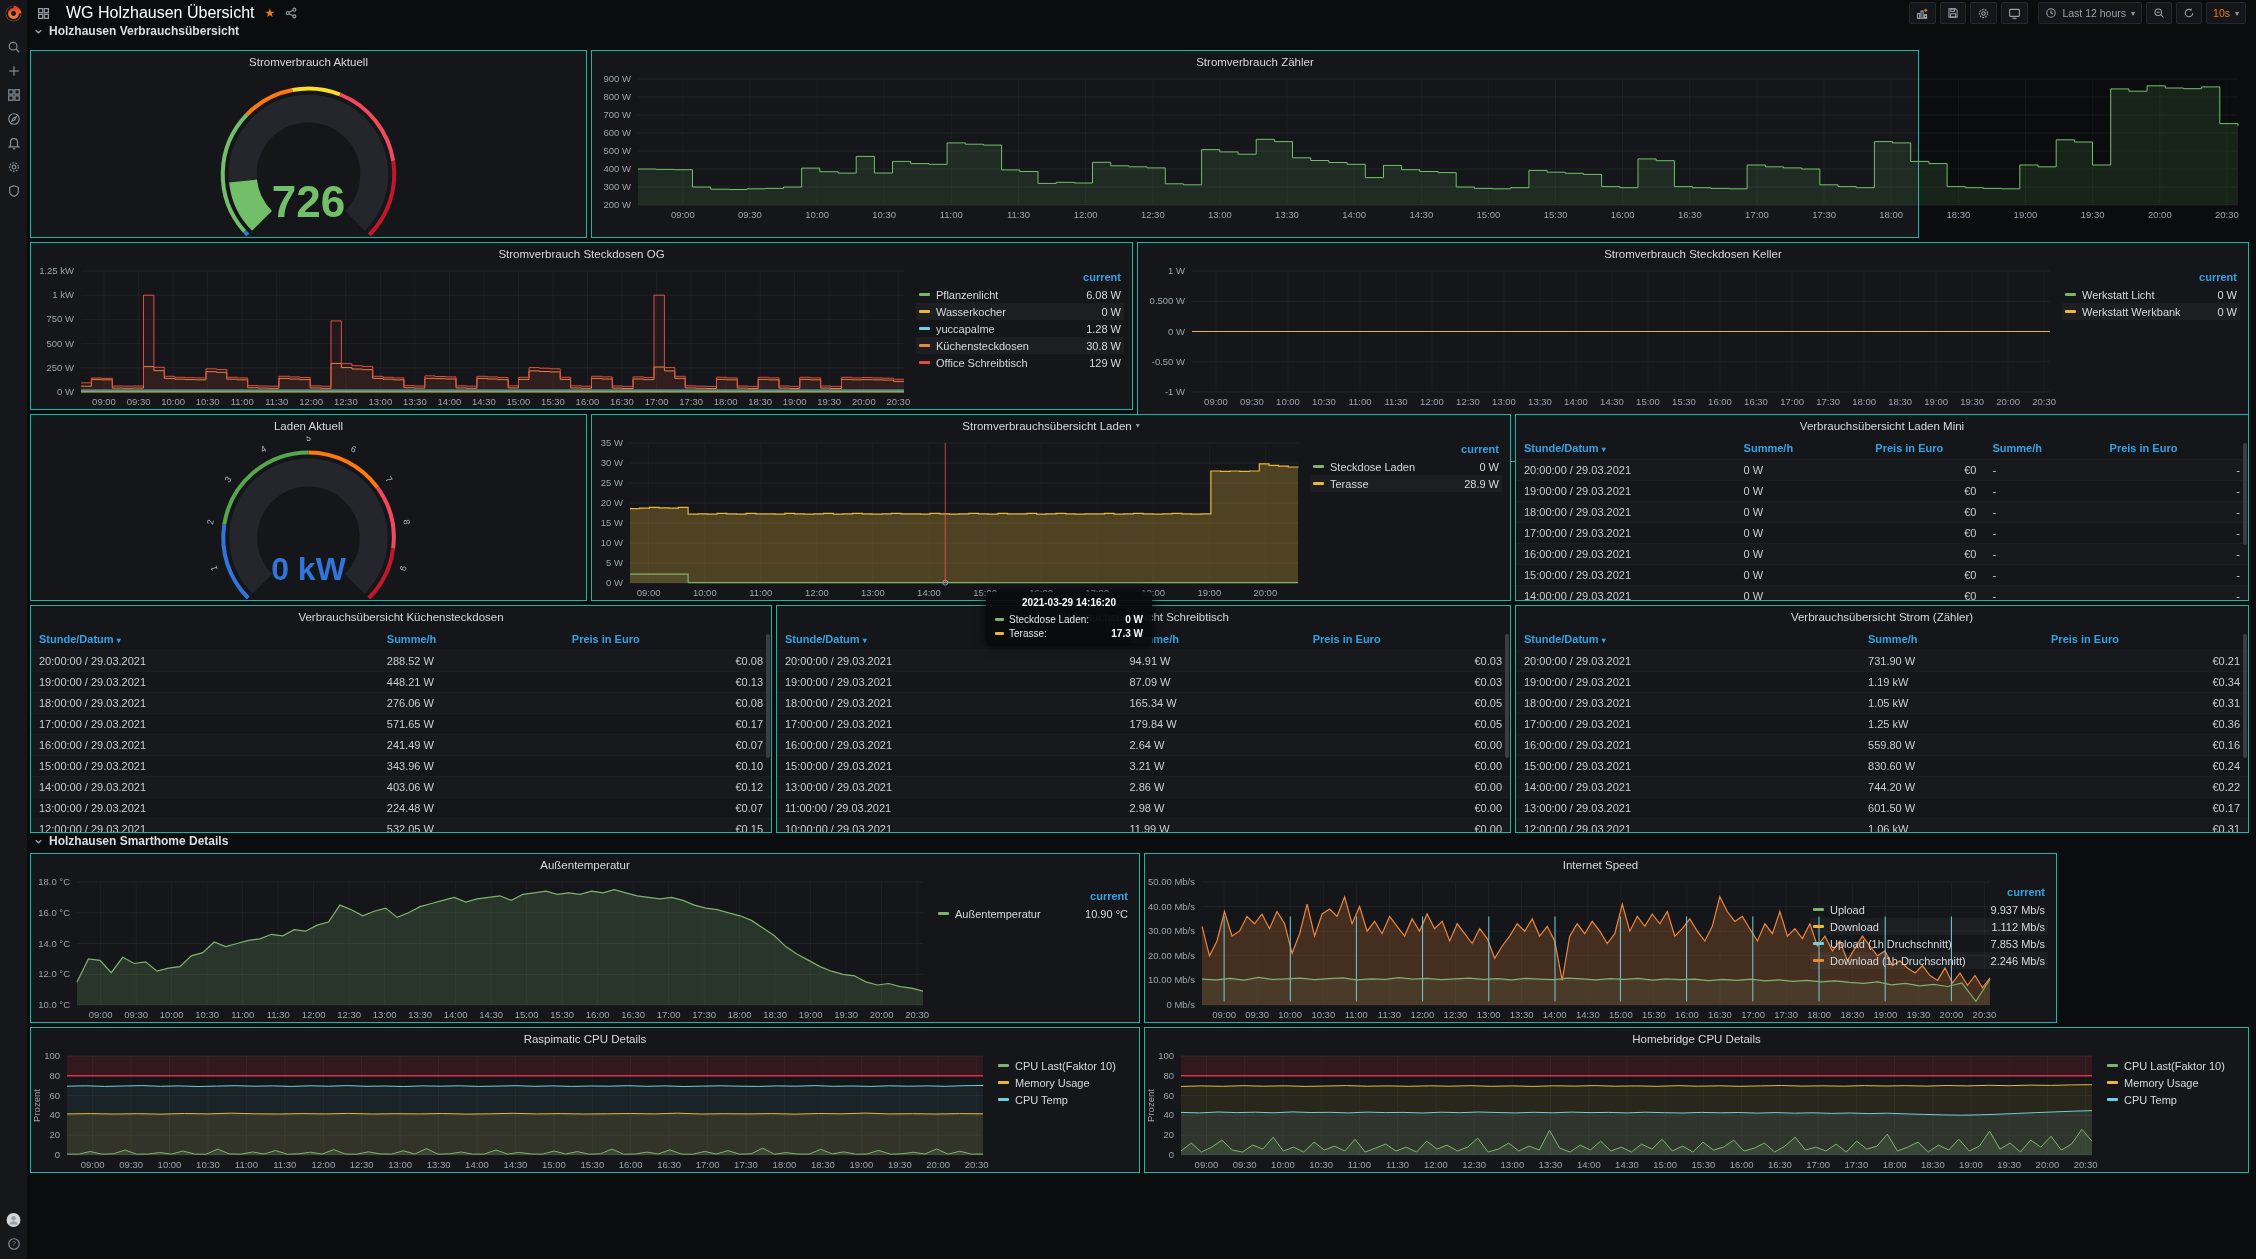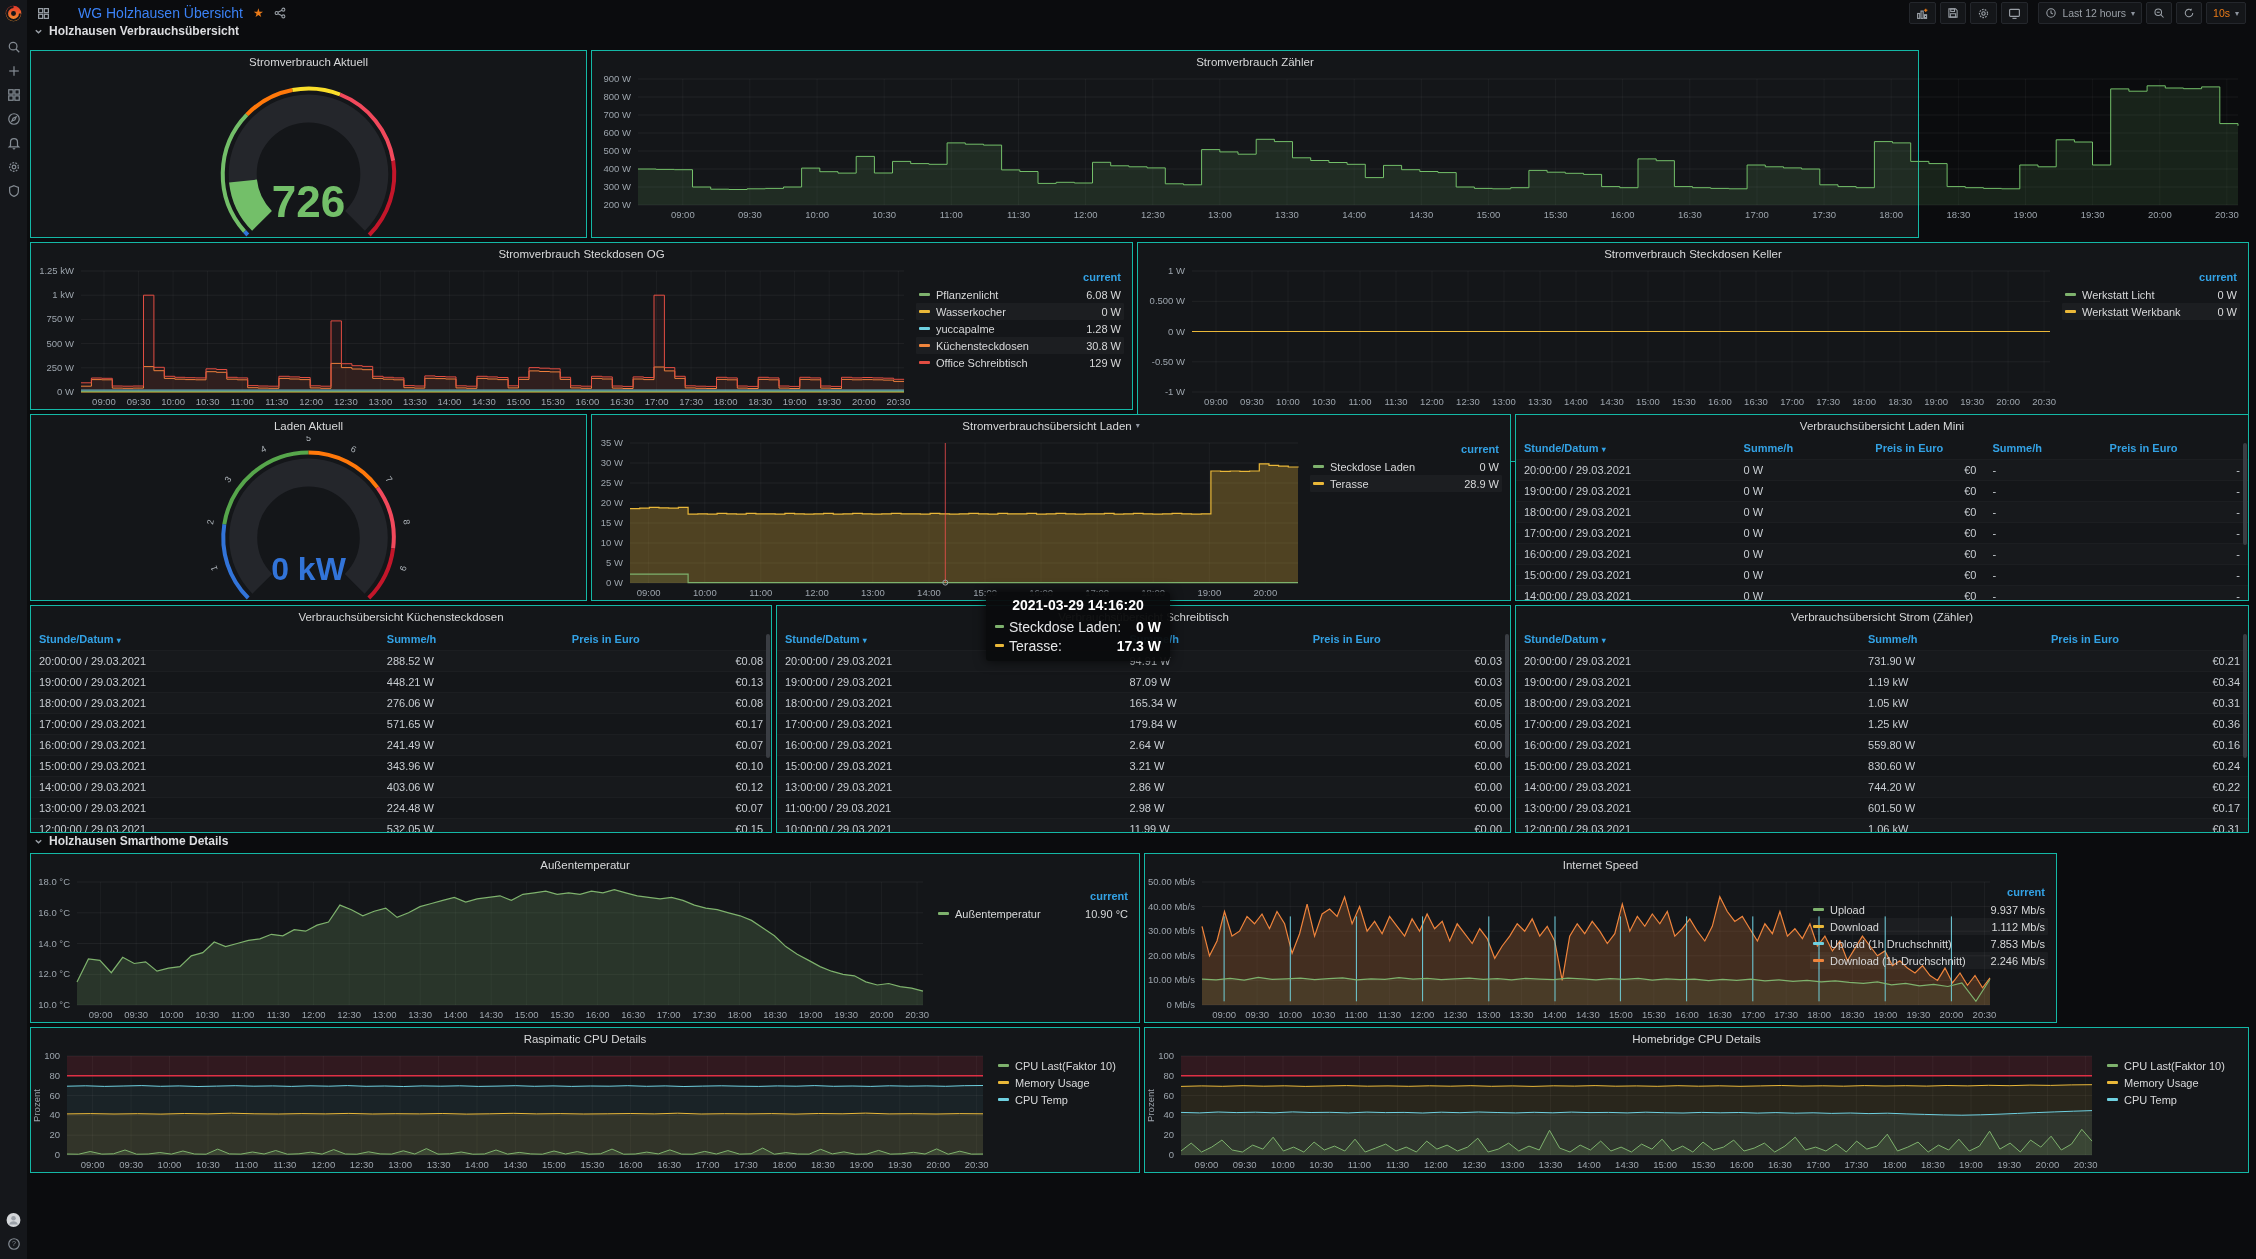--- a/index.html
+++ b/index.html
@@ -4,21 +4,21 @@
 <style>
   html,body{margin:0;padding:0;width:2256px;height:1259px;background:#0b0c0e;overflow:hidden;
     font-family:"Liberation Sans",sans-serif;color:#d8d9da;-webkit-font-smoothing:antialiased;}
   .sidebar{position:absolute;left:0;top:0;width:27px;height:1259px;background:#15171b;z-index:6;}
   .sb-logo{width:27px;height:27px;display:flex;align-items:center;justify-content:center;}
   .sb-icons{display:flex;flex-direction:column;align-items:center;gap:9px;margin-top:12px;}
   .sb-ic{width:15px;height:15px;display:flex;align-items:center;justify-content:center;cursor:pointer;}
   .sb-ic svg{stroke:#848b93;fill:none;stroke-width:1.4;}
   .sb-bottom{position:absolute;bottom:8px;left:0;width:27px;display:flex;flex-direction:column;align-items:center;gap:9px;}
   .topbar{position:absolute;left:27px;top:0;width:2229px;height:26px;display:flex;align-items:center;padding:0 10px;box-sizing:border-box;z-index:5;}
-  .tb-title{font-size:14px;font-weight:500;color:#3b82f6;margin-left:22px;}
+  .tb-title{font-size:16px;font-weight:500;color:#ffffff;margin-left:10px;}
   .tb-left{display:flex;align-items:center;gap:6px;}
   .tb-right{margin-left:auto;display:flex;align-items:center;gap:4px;}
   .tb-btn{height:20px;border:1px solid #24272c;background:#141619;border-radius:2px;display:flex;align-items:center;gap:5px;padding:0 6px;color:#9aa0a7;font-size:10.5px;cursor:pointer;}
   .tb-btn svg{stroke:#9aa0a7;fill:none;stroke-width:1.4;}
   .orange{color:#eb7b18;}
   .caret-down{font-size:8px;color:#8e949e;}
   .row-label{position:absolute;display:flex;align-items:center;gap:6px;font-size:12px;font-weight:700;color:#dcdde0;z-index:2;cursor:pointer;}
   .row-label svg{stroke:#9aa0a7;fill:none;stroke-width:1.6;}
   .panel{position:absolute;background:#141619;border:1px solid #14b8a6;box-sizing:border-box;display:flex;flex-direction:column;}
   .ptitle{flex:0 0 21px;display:flex;align-items:center;justify-content:center;gap:4px;font-size:11.5px;font-weight:500;color:#d8d9da;cursor:pointer;white-space:nowrap;overflow:hidden;}
@@ -35,21 +35,21 @@
   .legend-bottom{flex:0 0 15px;display:flex;align-items:center;gap:5px;padding-left:10px;font-size:11px;color:#d8d9da;}
   .tblwrap{flex:1;overflow:hidden;position:relative;}
   table{width:100%;border-collapse:collapse;font-size:11px;table-layout:fixed;}
   th{color:#33a2e5;font-weight:700;text-align:left;padding:6px 8px 5px;white-space:nowrap;cursor:pointer;}
   td{color:#c9ced3;padding:4px 8px;white-space:nowrap;overflow:hidden;border-top:1px solid rgba(255,255,255,0.035);}
   tbody tr:nth-child(odd){background:rgba(255,255,255,0.014);}
   td.ar{text-align:right;}
   .sort-caret{font-size:8px;color:#33a2e5;}
   .scrollbar{position:absolute;right:1px;top:28px;width:4px;height:55%;background:#3a3d43;border-radius:2px;}
   .tooltip{position:absolute;left:986px;top:592px;z-index:30;background:rgba(10,11,13,0.96);border-radius:3px;
-    padding:5px 9px 6px;font-size:14px;box-shadow:0 0 12px rgba(0,0,0,0.7);min-width:148px;}
+    padding:5px 9px 6px;font-size:10px;box-shadow:0 0 12px rgba(0,0,0,0.7);min-width:148px;}
   .tt-date{font-weight:700;text-align:center;margin-bottom:4px;color:#fff;white-space:nowrap;}
   .tt-row{display:flex;align-items:center;gap:5px;padding:1.5px 0;}
   .tt-row .dash{width:9px;}
   .tt-name{color:#e6e7e9;white-space:nowrap;}
   .tt-name.b{font-weight:400;text-align:right;}
   .tt-val{margin-left:auto;font-weight:700;color:#fff;padding-left:10px;}
 </style>
 </head>
 <body>
 

